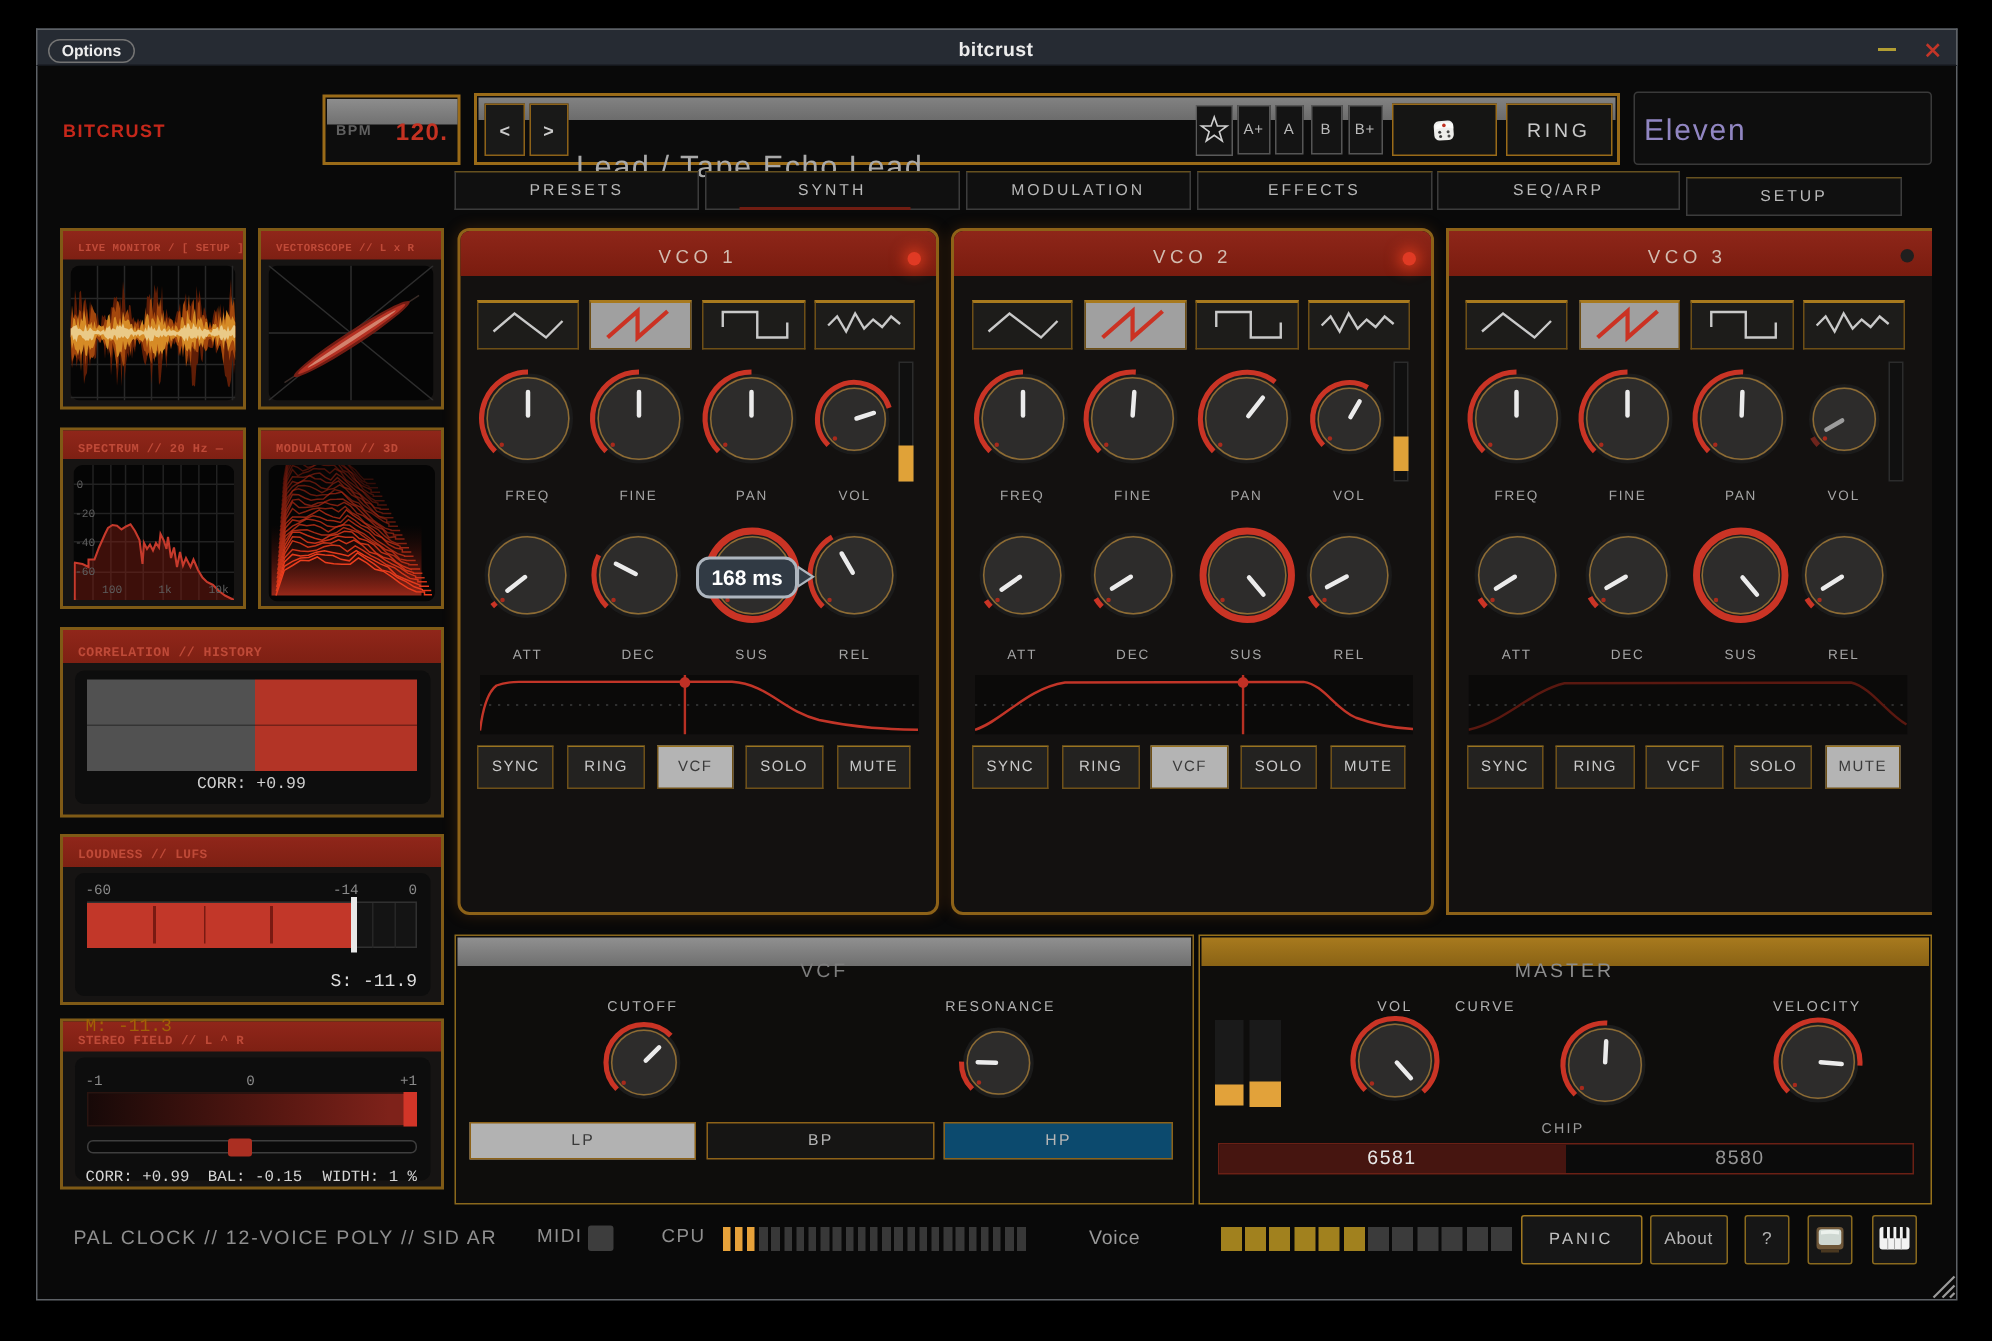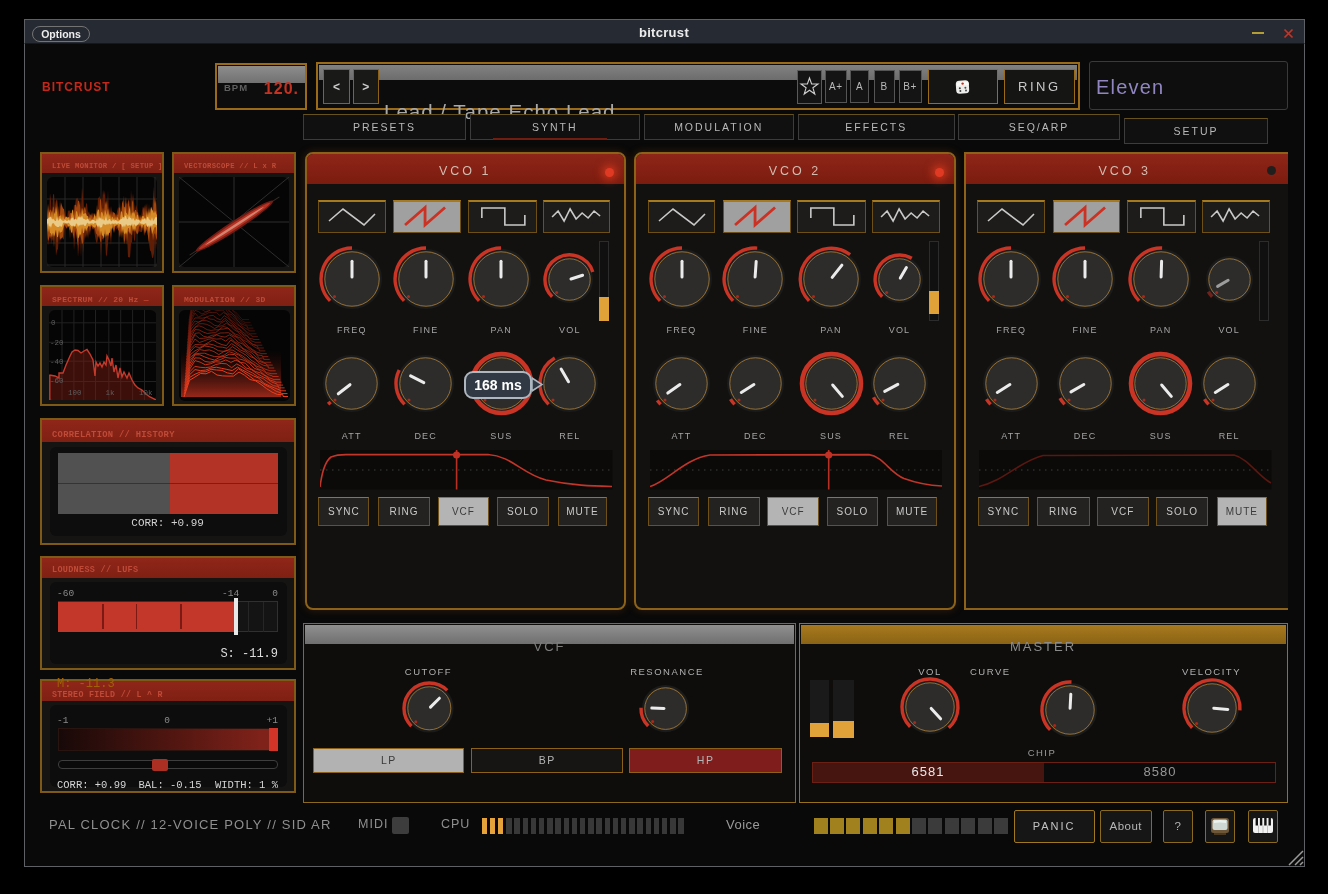--- a/index.html
+++ b/index.html
@@ -360,21 +360,21 @@
   </svg>
 <svg style="position:absolute;left:635.4px;top:678.4px" width="61.2" height="61.2" viewBox="0 0 61.2 61.2">
     <circle cx="30.6" cy="30.6" r="22.6" fill="#2d2c2b" stroke="#1b1b1b" stroke-width="2"></circle>
     <circle cx="30.6" cy="30.6" r="20.8" fill="none" stroke="rgba(175,130,55,0.75)" stroke-width="1"></circle>
     <path d="M13.2,48 A24.6,24.6 0 0 1 6,29.7" fill="none" stroke="#ca3425" stroke-width="3.4"></path>
     <circle cx="17.6" cy="43.6" r="1.5" fill="#a82a1c"></circle>
     <line x1="29" y1="30.5" x2="16.8" y2="30.1" stroke="#ebebeb" stroke-width="3" stroke-linecap="round"></line>
   </svg>
 <div class="" style="left:313.2px;top:747.5px;width:151.3px;height:25.6px;background:#b2b2b2;border:1px solid #8d6218;color:#3a3a3a;font:10.5px 'Liberation Sans',sans-serif;letter-spacing:1.5px;display:flex;align-items:center;justify-content:center;">LP</div>
 <div class="" style="left:471.3px;top:747.5px;width:151.7px;height:25.6px;background:#161514;border:1px solid #8d6218;color:#b5b5b5;font:10.5px 'Liberation Sans',sans-serif;letter-spacing:1.5px;display:flex;align-items:center;justify-content:center;">BP</div>
-<div class="" style="left:629.4px;top:747.5px;width:152.5px;height:25.6px;background:#7f1d1d;border:1px solid #8d6218;color:#b5b5b5;font:10.5px 'Liberation Sans',sans-serif;letter-spacing:1.5px;display:flex;align-items:center;justify-content:center;">HP</div>
+<div class="" style="left:629.4px;top:747.5px;width:152.5px;height:25.6px;background:#0c4a6e;border:1px solid #8d6218;color:#b5b5b5;font:10.5px 'Liberation Sans',sans-serif;letter-spacing:1.5px;display:flex;align-items:center;justify-content:center;">HP</div>
 <div class="" style="left:798.8px;top:622.5px;width:489.2px;height:180.5px;background:#0e0d0c;border:1.5px solid #96711a;"></div>
 <div class="" style="left:800.8px;top:624.5px;width:485.2px;height:19px;background:linear-gradient(#a87a1e,#8a6315);"></div>
 <div style="position:absolute;left:943px;top:638.1px;width:200px;text-align:center;font:13px 'Liberation Sans',sans-serif;letter-spacing:2px;color:#8c8c8c;line-height:18.2px;">MASTER</div>
 <div style="position:absolute;left:830px;top:664.7px;width:200px;text-align:center;font:9.5px 'Liberation Sans',sans-serif;letter-spacing:1.5px;color:#b0b0b0;line-height:13.3px;">VOL</div>
 <div style="position:absolute;left:970px;top:664.7px;width:200px;text-align:left;font:9.5px 'Liberation Sans',sans-serif;letter-spacing:1.5px;color:#b0b0b0;line-height:13.3px;">CURVE</div>
 <div style="position:absolute;left:1111.5px;top:664.7px;width:200px;text-align:center;font:9.5px 'Liberation Sans',sans-serif;letter-spacing:1.5px;color:#b0b0b0;line-height:13.3px;">VELOCITY</div>
 <svg style="position:absolute;left:896px;top:673.4px" width="68" height="68" viewBox="0 0 68 68">
     <circle cx="34" cy="34" r="26" fill="#2d2c2b" stroke="#1b1b1b" stroke-width="2"></circle>
     <circle cx="34" cy="34" r="24.2" fill="none" stroke="rgba(175,130,55,0.75)" stroke-width="1"></circle>
     <path d="M14.2,53.8 A28,28 0 1 1 52.7,54.8" fill="none" stroke="#ca3425" stroke-width="3.4"></path>

